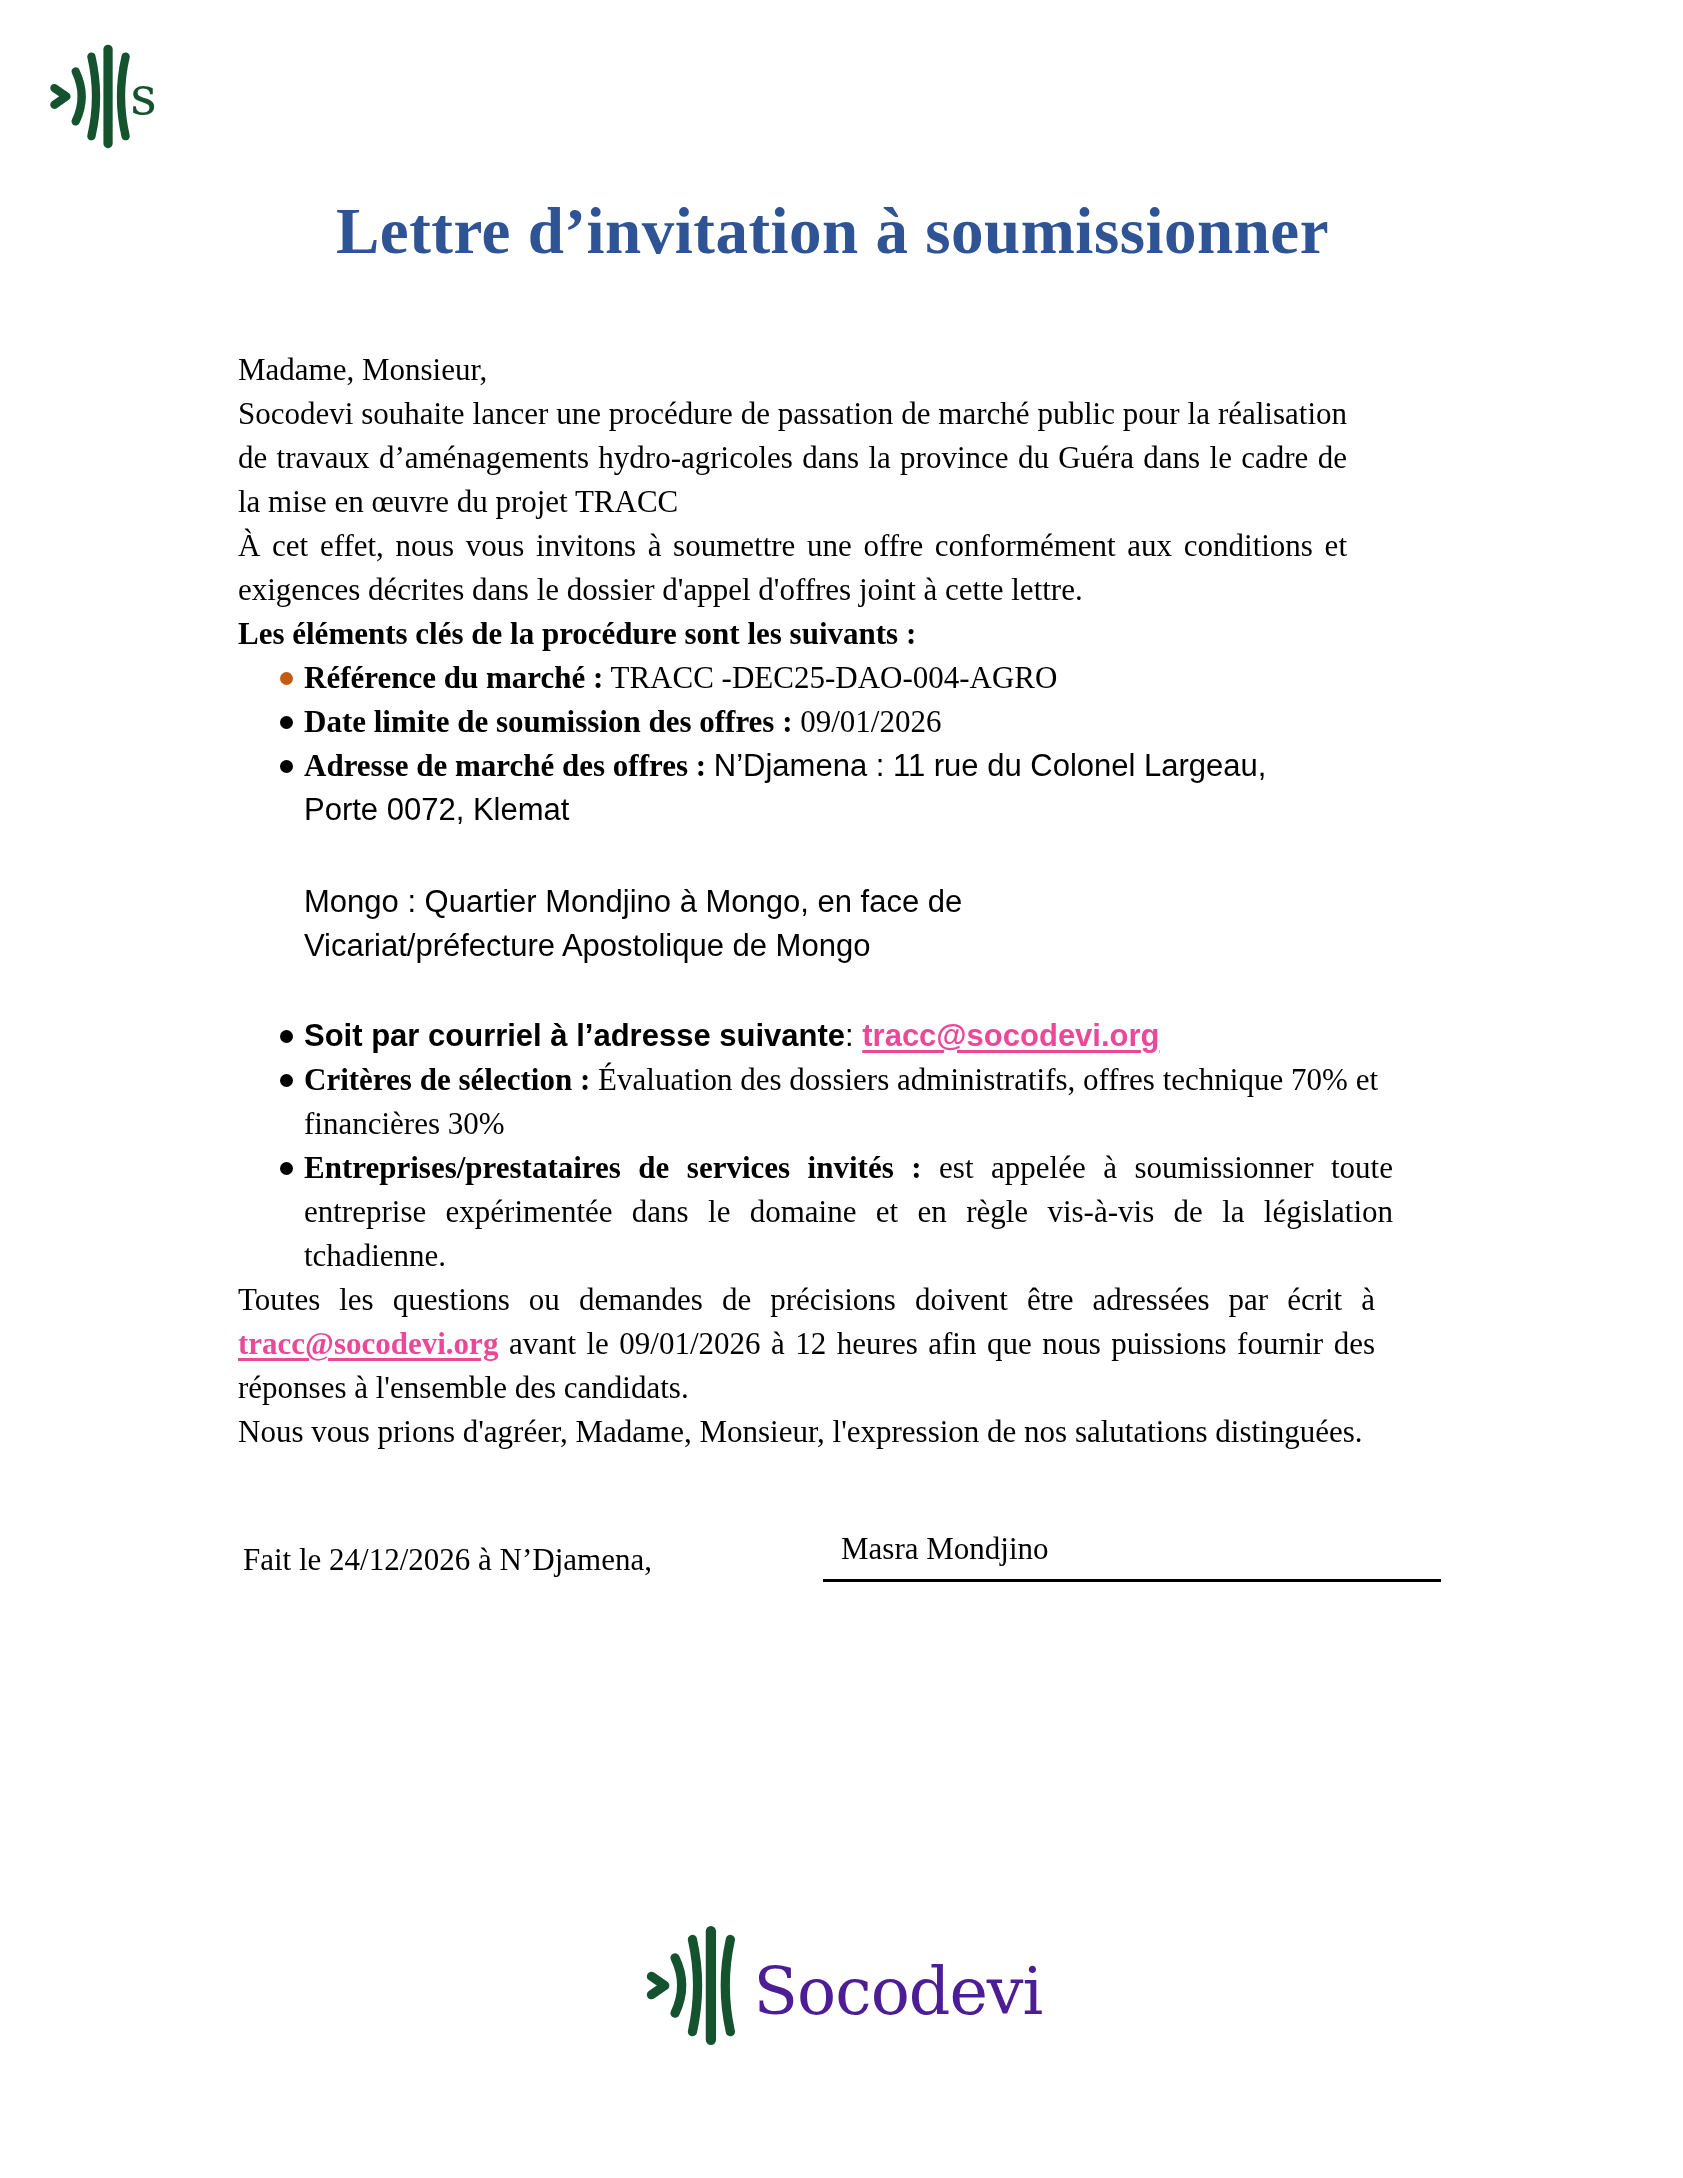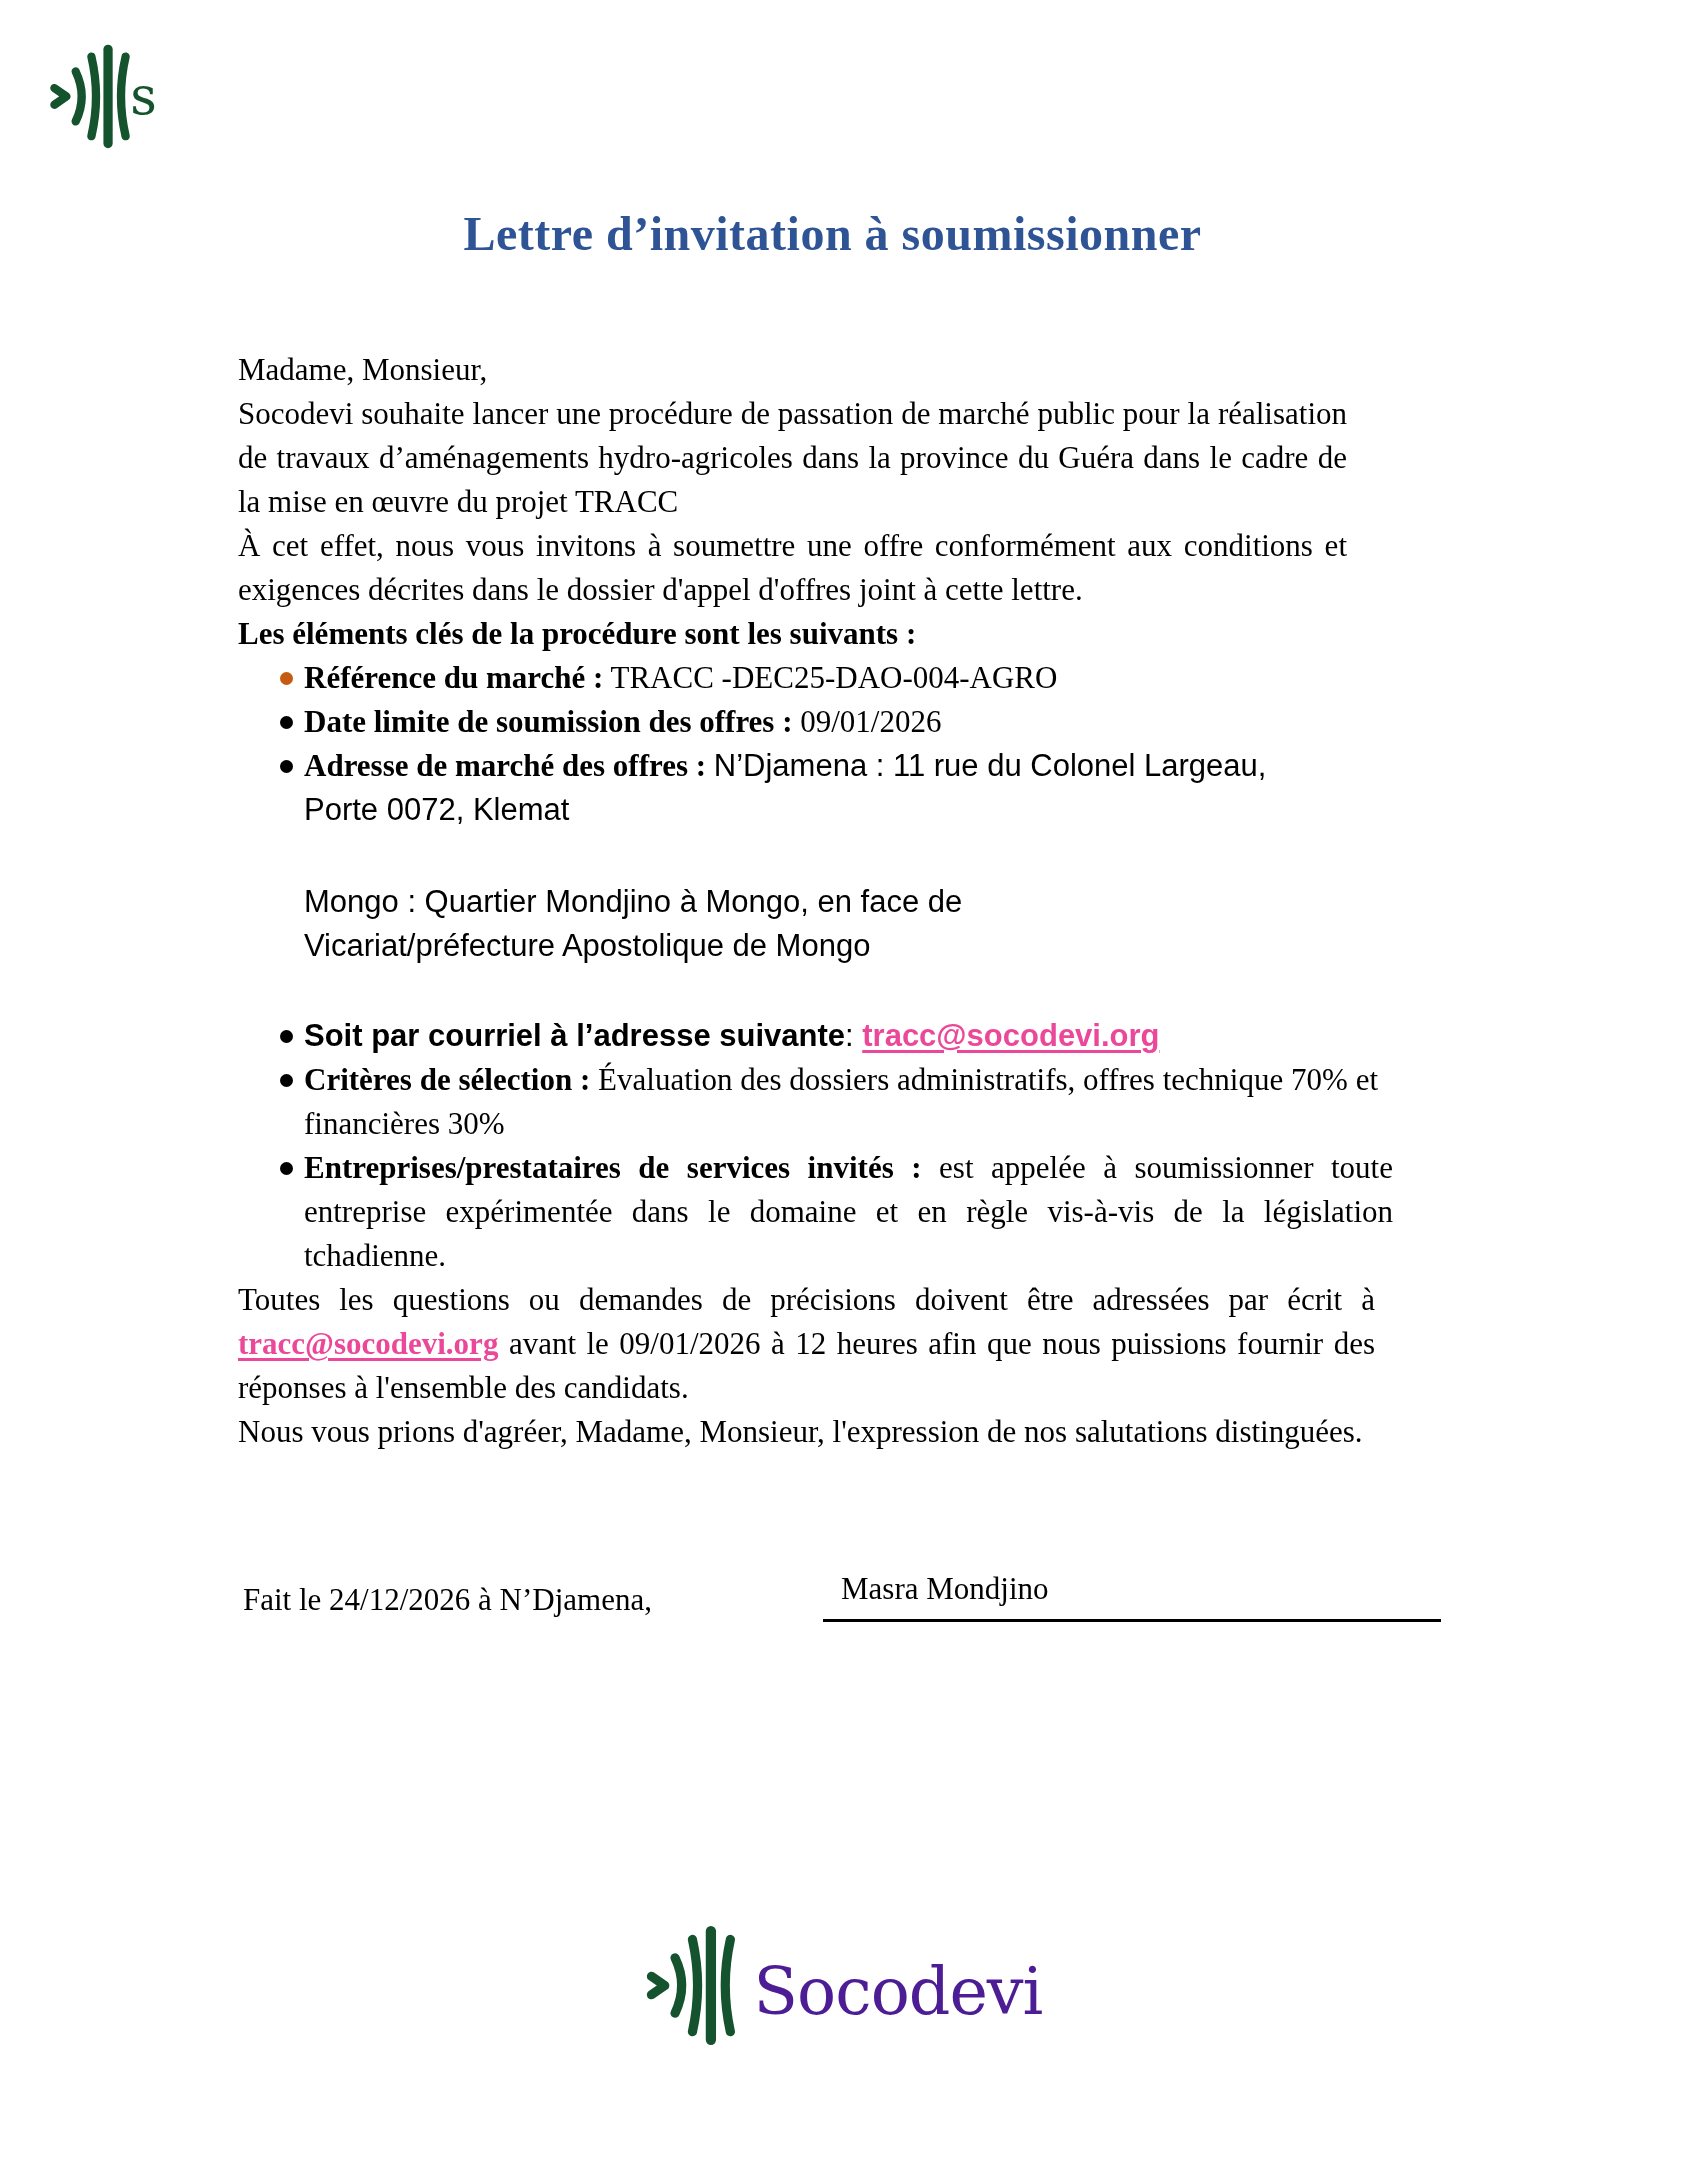--- a/index.html
+++ b/index.html
@@ -17,25 +17,25 @@
   .logo-top{
     position:absolute;
     left:44px; top:40px;
     width:117px; height:111px;
   }
 
   
   .doc-title{
     position:absolute;
     top:194px; left:0; right:18px;
-    margin:12px;
+    margin:0;
     text-align:center;
     font-family:"Liberation Serif", serif;
     font-weight:bold;
-    font-size:48px;
+    font-size:65px;
     letter-spacing:0.5px;
     color:#2F5496;
   }
 
   
   .content{
     position:absolute;
     top:348px; left:238px;
     width:1203px;
     font-size:31px;
@@ -91,21 +91,21 @@
     cursor:pointer;
     font-weight:bold;
   }
   .closing{margin-top:42px;}
 
   
   .sign-row{
     display:flex;
     justify-content:space-between;
     align-items:flex-end;
-    margin-top:113px;
+    margin-top:73px;
   }
   .sign-place{margin-left:5px;}
   .sign-block{
     flex:0 0 600px;
     border-bottom:3px solid #000000;
     padding:0 0 8px 18px;
   }
 
   
   .logo-bottom{

